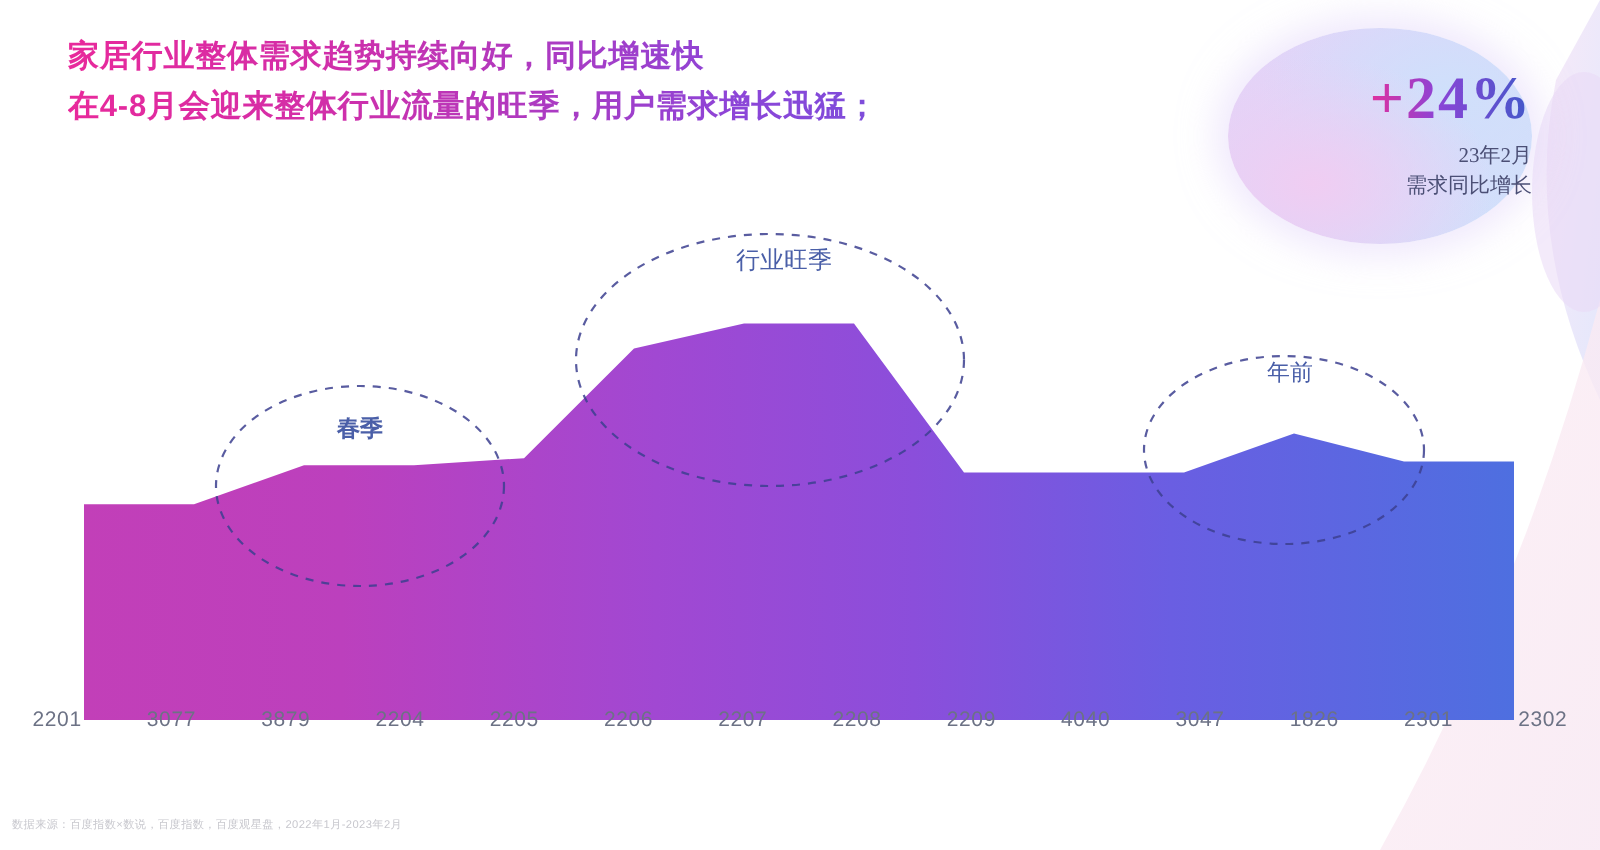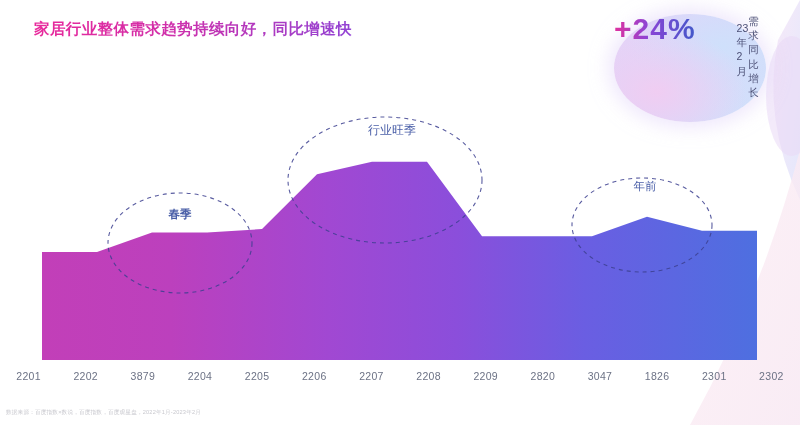--- a/index.html
+++ b/index.html
@@ -34,41 +34,42 @@
 
   
   #badge {
     position:absolute; right:34px; top:14px;
     width:152px; height:108px;
     border-radius:50%;
     background:
       radial-gradient(ellipse at 28% 72%, #f0cdf2 0%, rgba(240,205,242,0) 58%),
       radial-gradient(ellipse at 72% 30%, #cfe0fb 0%, rgba(207,224,251,0) 60%),
       linear-gradient(135deg,#e6d3f7 0%,#dcd6fa 45%,#cfe2fb 100%);
-    display:flex; flex-direction:row;
-    align-items:flex-start; justify-content:center;
+    display:flex; flex-direction:column;
+    align-items:flex-end; justify-content:center;
     z-index:5;
     box-shadow:0 0 18px 6px rgba(226,214,250,.55);
+    font-family:Liberation Serif, serif;
   }
   #badge-value {
     font-size:30px; font-weight:bold; line-height:1;
     letter-spacing:1px;
     background:linear-gradient(90deg,#e0309e 0%,#8b44d6 42%,#4159c9 100%);
     -webkit-background-clip:text; background-clip:text;
     color:transparent; -webkit-text-fill-color:transparent;
   }
   #badge-sub1 { font-size:10.5px; color:#4b4f75; margin-top:7px; line-height:1.35;margin-left:41px; }
   #badge-sub2 { font-size:10.5px; color:#4b4f75; line-height:1.35; }
 
   
   #chart { position:absolute; left:0; top:0; width:800px; height:400px; z-index:3; }
 
   
   #xaxis {
-    position:absolute; left:0; top:370px; width:800px; height:20px;
+    position:absolute; left:0; top:354px; width:800px; height:20px;
     display:flex; z-index:4;
   }
   #xaxis .tick {
     flex:1 1 0;
     text-align:center;
     font-size:10.5px;
     color:#6c7285;
     letter-spacing:.3px;
   }
 
@@ -93,20 +94,21 @@
       <stop offset="100%" stop-color="#f7e7f2"></stop>
     </linearGradient>
   </defs>
   <path d="M800 0 L800 200 Q762 120 778 40 Z" fill="url(#blobTR)" opacity=".85"></path>
   <path d="M800 150 L800 425 L690 425 Q760 300 800 150 Z" fill="url(#blobBR)" opacity=".8"></path>
   <ellipse cx="792" cy="96" rx="26" ry="60" fill="#e9d9f6" opacity=".55"></ellipse>
 </svg>
 
 <div id="headline">
   <div class="line">家居行业整体需求趋势持续向好，同比增速快</div>
+  <div class="line">在4-8月会迎来整体行业流量的旺季，用户需求增长迅猛；</div>
 </div>
 
 <div id="badge">
   <div id="badge-value">+24%</div>
   <div id="badge-sub1">23年2月</div>
   <div id="badge-sub2">需求同比增长</div>
 </div>
 
 <svg id="chart" viewBox="0 0 800 400">
   <defs>
@@ -133,28 +135,28 @@
   </g>
 
   <g>
     <ellipse cx="642" cy="225" rx="70" ry="47" fill="none" stroke="#3c3f8f" stroke-width="1.1" stroke-dasharray="4 4" opacity=".85"></ellipse>
     <text x="645" y="190" text-anchor="middle" font-family="Liberation Sans, sans-serif" font-size="11.5" fill="#4a5fa8">年前</text>
   </g>
 </svg>
 
 <div id="xaxis">
   <div class="tick">2201</div>
-  <div class="tick">2202</div>
+  <div class="tick">3077</div>
   <div class="tick">3879</div>
   <div class="tick">2204</div>
   <div class="tick">2205</div>
   <div class="tick">2206</div>
   <div class="tick">2207</div>
   <div class="tick">2208</div>
   <div class="tick">2209</div>
-  <div class="tick">2820</div>
+  <div class="tick">4040</div>
   <div class="tick">3047</div>
   <div class="tick">1826</div>
   <div class="tick">2301</div>
   <div class="tick">2302</div>
 </div>
 
 <div id="footer">数据来源：百度指数×数说，百度指数，百度观星盘，2022年1月-2023年2月</div>
 
 </body></html>

